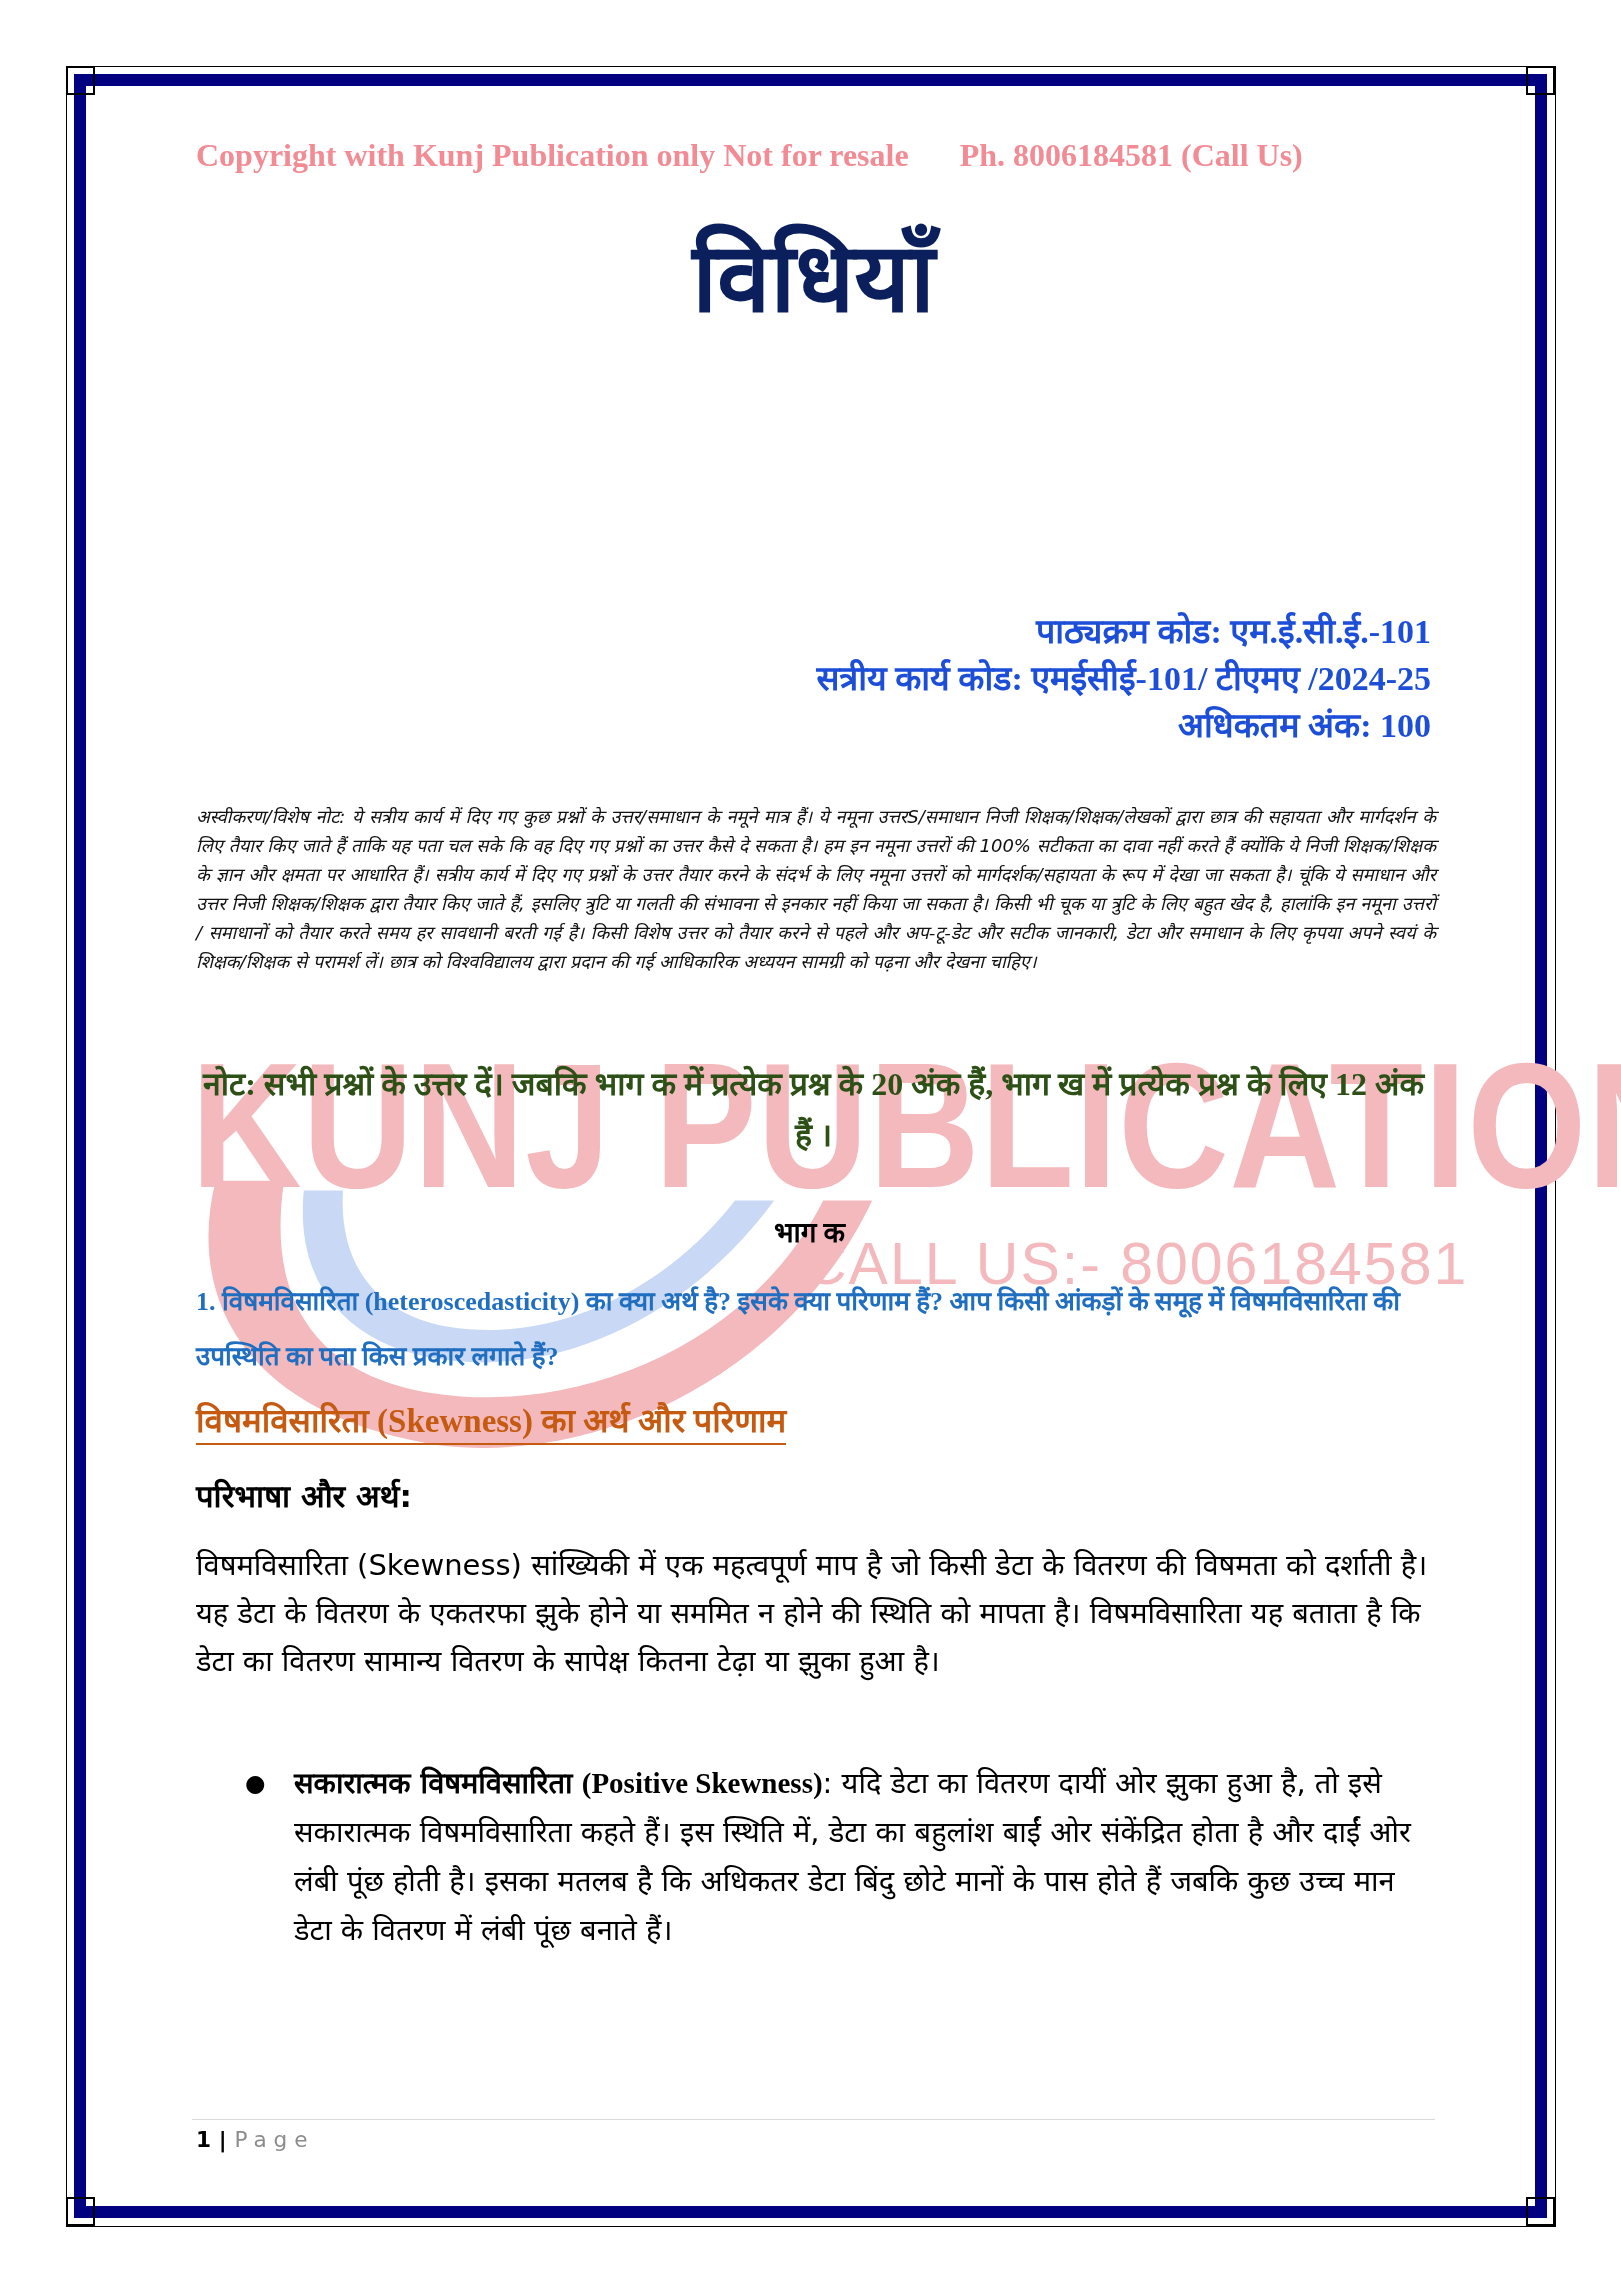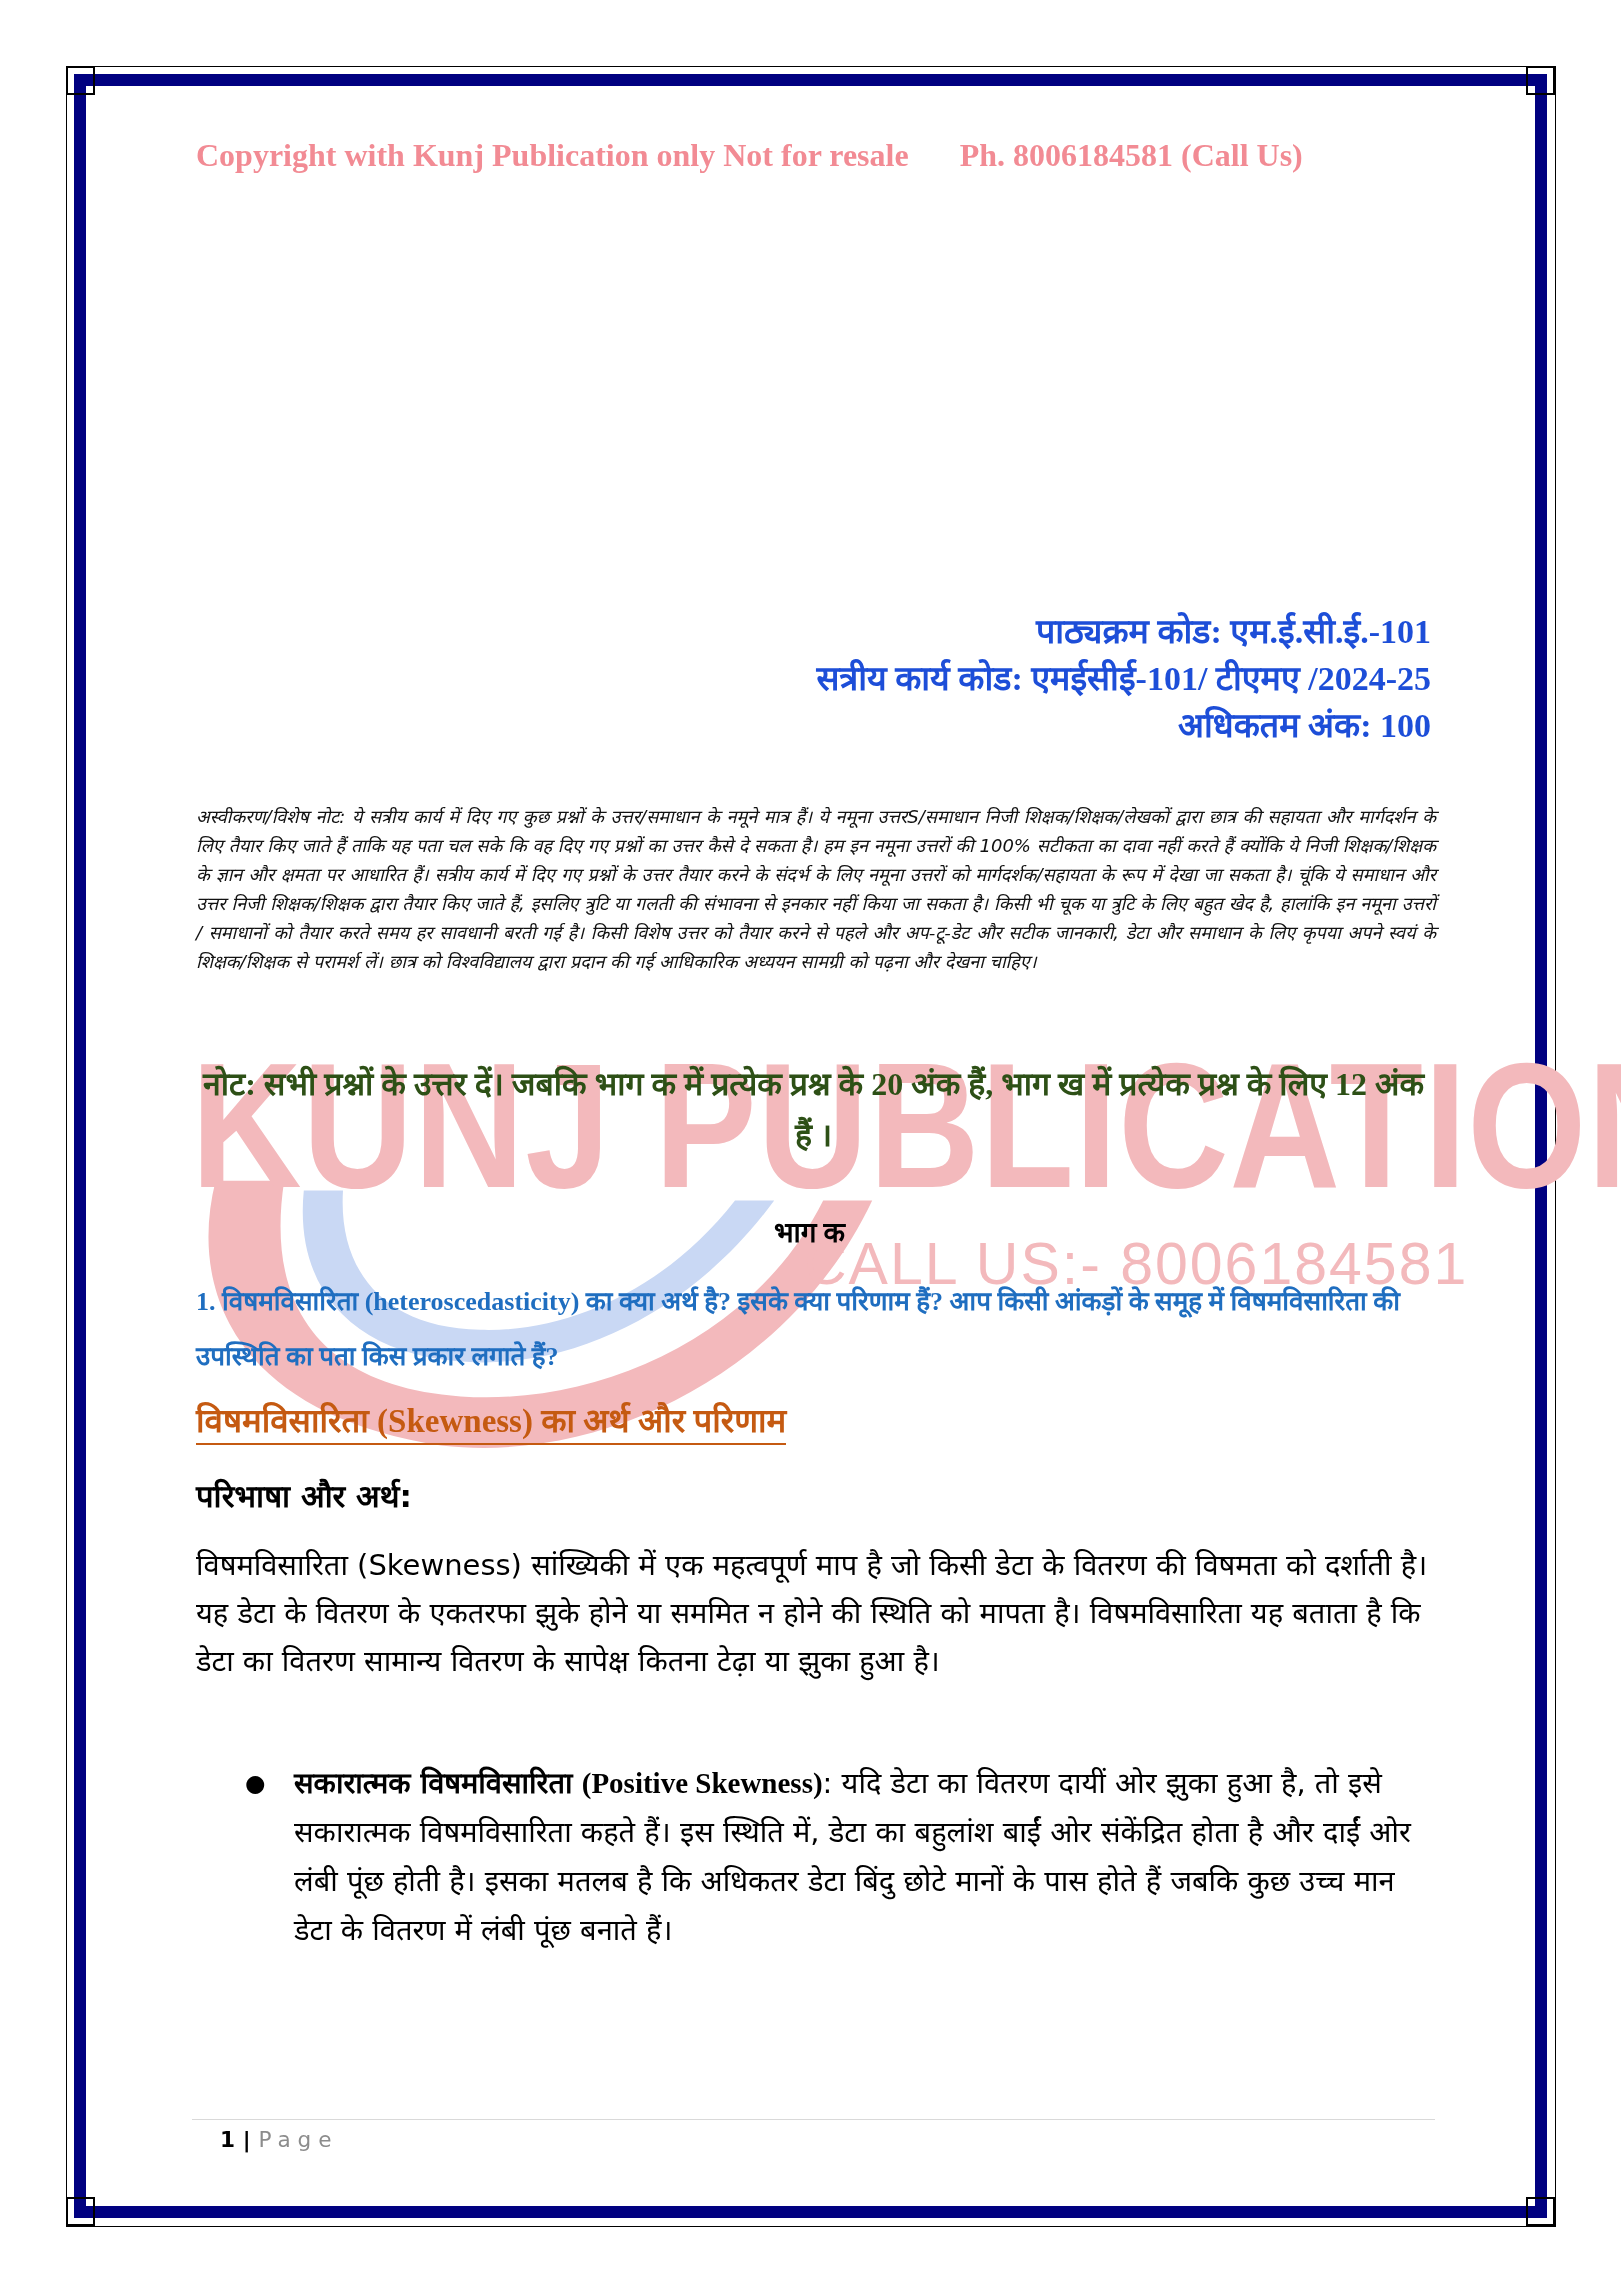--- a/index.html
+++ b/index.html
@@ -57,21 +57,21 @@
           font-family: "DejaVu Sans", sans-serif; font-size: 29px; line-height: 48px; color: #000; }
 
   .bullets { position: absolute; top: 1759px; left: 196px; width: 1240px; margin: 0; padding: 0; list-style: none; }
   .bullet-item { position: relative; padding-left: 98px;
                  font-family: "DejaVu Sans", sans-serif; font-size: 29px; line-height: 49px; }
   .bullet-dot { position: absolute; left: 49px; top: 0; font-size: 23.5px; }
   .bullet-term { font-weight: bold; }
   .latin { font-family: "Liberation Serif", serif; }
 
   .footer-rule { position: absolute; top: 2119px; left: 192px; width: 1243px; height: 1px; background: #d9d9d9; }
-  .footer { position: absolute; top: 2127px; left: 196px; font-family: "DejaVu Sans", sans-serif; font-size: 21.6px; margin-left: 24px; }
+  .footer { position: absolute; top: 2127px; left: 196px; font-family: "DejaVu Sans", sans-serif; font-size: 21.6px; }
   .footer .num { font-weight: bold; color: #000; }
   .footer .sep { font-weight: bold; color: #000; margin: 0 7.8px; }
   .footer .page { color: #8c8c8c; letter-spacing: 6.9px; }
 </style>
 </head>
 <body>
 
 <div class="border-outer"></div>
 <div class="border-blue"></div>
 <div class="corner" style="left:66px;top:66px;"></div>
@@ -82,20 +82,21 @@
 <svg class="wm wm-swoosh" width="804" height="294" viewBox="0 0 820 300">
   <path d="M30 10 C 0 130, 60 250, 260 280 C 430 300, 620 200, 700 30 L 650 30 C 580 170, 420 240, 280 230 C 140 220, 80 140, 100 10 Z" fill="#f3b9bc"></path>
   <path d="M120 20 C 110 120, 170 190, 290 195 C 400 200, 520 140, 600 30 L 560 30 C 490 120, 390 165, 300 162 C 200 160, 155 100, 160 20 Z" fill="#c9d8f4"></path>
 </svg>
 <div class="wm wm-text">KUNJ PUBLICATION</div>
 <div class="wm wm-call">CALL US:- 8006184581</div>
 
 <div class="copyright"><span>Copyright with Kunj Publication only Not for resale</span><span style="display:inline-block;width:51px;"></span><span>Ph. 8006184581 (Call Us)</span></div>
 
 <div class="title">
+  <div>विधियाँ</div>
 </div>
 
 <div class="meta">
   <div>पाठ्यक्रम कोड: एम.ई.सी.ई.-101</div>
   <div>सत्रीय कार्य कोड: एमईसीई-101/ टीएमए /2024-25</div>
   <div>अधिकतम अंक: 100</div>
 </div>
 
 <div class="disclaimer">अस्वीकरण/विशेष नोट: ये सत्रीय कार्य में दिए गए कुछ प्रश्नों के उत्तर/समाधान के नमूने मात्र हैं। ये नमूना उत्तरS/समाधान निजी शिक्षक/शिक्षक/लेखकों द्वारा छात्र की सहायता और मार्गदर्शन के लिए तैयार किए जाते हैं ताकि यह पता चल सके कि वह दिए गए प्रश्नों का उत्तर कैसे दे सकता है। हम इन नमूना उत्तरों की 100% सटीकता का दावा नहीं करते हैं क्योंकि ये निजी शिक्षक/शिक्षक के ज्ञान और क्षमता पर आधारित हैं। सत्रीय कार्य में दिए गए प्रश्नों के उत्तर तैयार करने के संदर्भ के लिए नमूना उत्तरों को मार्गदर्शक/सहायता के रूप में देखा जा सकता है। चूंकि ये समाधान और उत्तर निजी शिक्षक/शिक्षक द्वारा तैयार किए जाते हैं, इसलिए त्रुटि या गलती की संभावना से इनकार नहीं किया जा सकता है। किसी भी चूक या त्रुटि के लिए बहुत खेद है, हालांकि इन नमूना उत्तरों / समाधानों को तैयार करते समय हर सावधानी बरती गई है। किसी विशेष उत्तर को तैयार करने से पहले और अप-टू-डेट और सटीक जानकारी, डेटा और समाधान के लिए कृपया अपने स्वयं के शिक्षक/शिक्षक से परामर्श लें। छात्र को विश्वविद्यालय द्वारा प्रदान की गई आधिकारिक अध्ययन सामग्री को पढ़ना और देखना चाहिए।</div>
 

